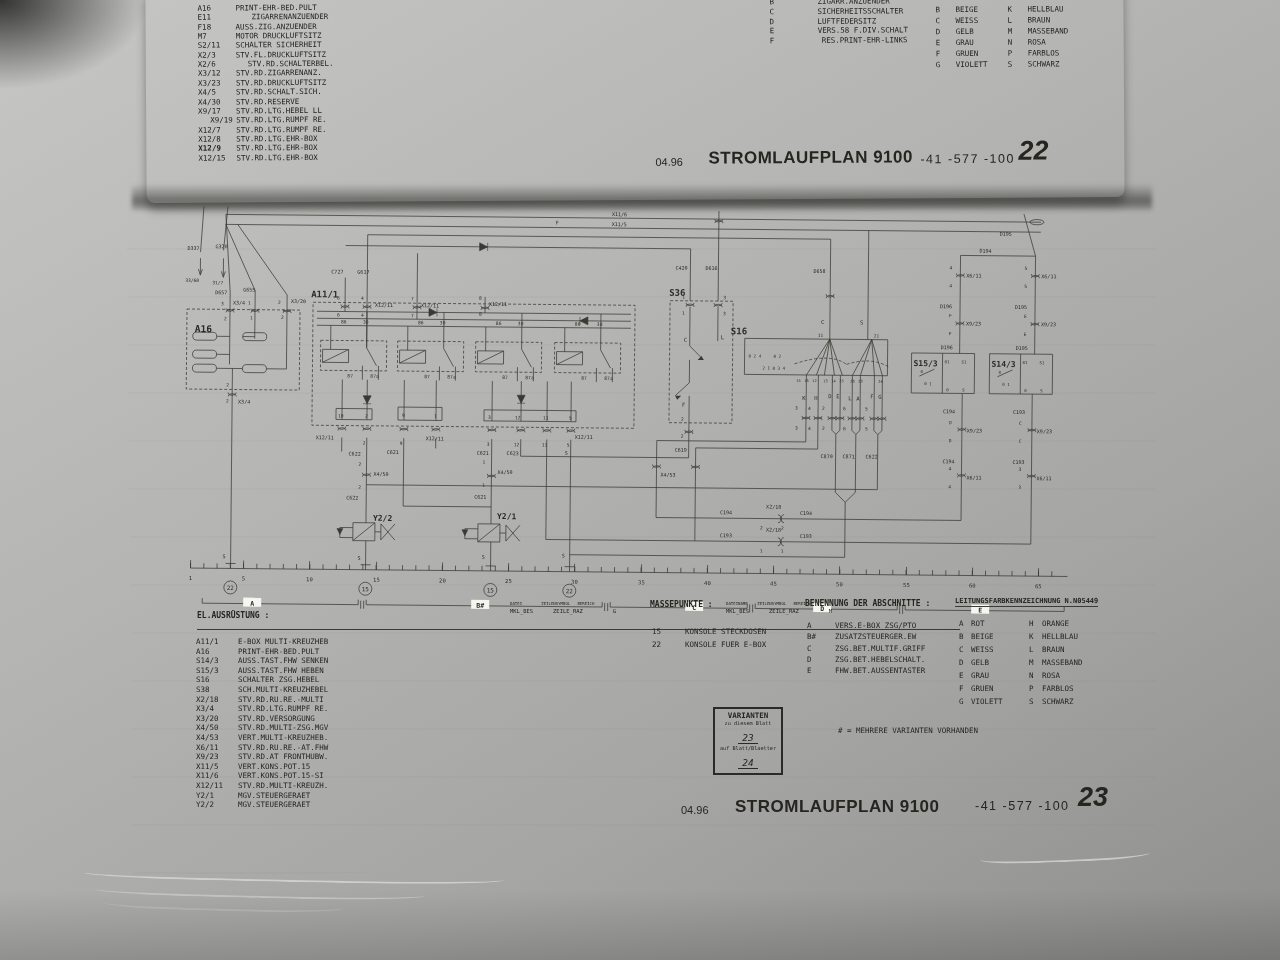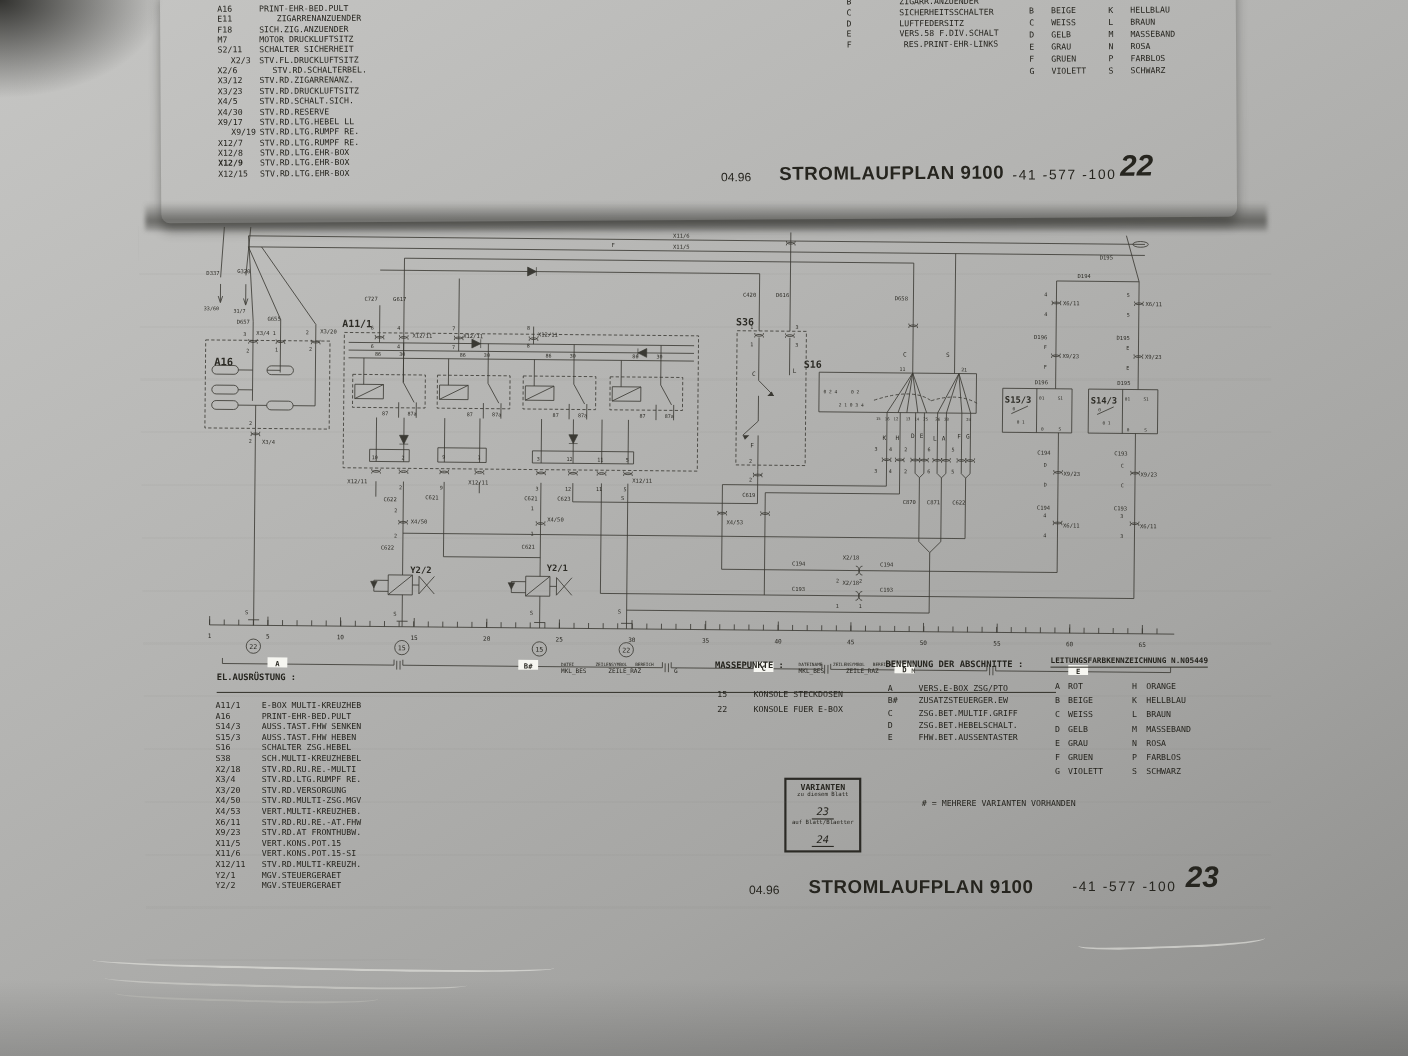--- a/index.html
+++ b/index.html
@@ -53,24 +53,24 @@
 </head>
 <body>
 
 <div class="scene">
   <div class="corner-dark"></div>
 
   <div class="page page22">
     <div class="list" id="eq22-list">
         <div class="lrow" style="top: 0px;"><span style="left: 0px;">A16</span><span style="left: 38px;">PRINT-EHR-BED.PULT</span></div>
         <div class="lrow" style="top: 9.35px;"><span style="left: 0px;">E11</span><span style="left: 54px;">ZIGARRENANZUENDER</span></div>
-        <div class="lrow" style="top: 18.7px;"><span style="left: 0px;">F18</span><span style="left: 38px;">SICH.ZIG.ANZUENDER</span></div>
+        <div class="lrow" style="top: 18.7px;"><span style="left: 0px;">F18</span><span style="left: 38px;">AUSS.ZIG.ANZUENDER</span></div>
         <div class="lrow" style="top: 28.05px;"><span style="left: 0px;">M7</span><span style="left: 38px;">MOTOR DRUCKLUFTSITZ</span></div>
         <div class="lrow" style="top: 37.4px;"><span style="left: 0px;">S2/11</span><span style="left: 38px;">SCHALTER SICHERHEIT</span></div>
-        <div class="lrow" style="top: 46.75px;"><span style="left: 12px;">X2/3</span><span style="left: 38px;">STV.FL.DRUCKLUFTSITZ</span></div>
+        <div class="lrow" style="top: 46.75px;"><span style="left: 0px;">X2/3</span><span style="left: 38px;">STV.FL.DRUCKLUFTSITZ</span></div>
         <div class="lrow" style="top: 56.1px;"><span style="left: 0px;">X2/6</span><span style="left: 50px;">STV.RD.SCHALTERBEL.</span></div>
         <div class="lrow" style="top: 65.45px;"><span style="left: 0px;">X3/12</span><span style="left: 38px;">STV.RD.ZIGARRENANZ.</span></div>
         <div class="lrow" style="top: 74.8px;"><span style="left: 0px;">X3/23</span><span style="left: 38px;">STV.RD.DRUCKLUFTSITZ</span></div>
         <div class="lrow" style="top: 84.15px;"><span style="left: 0px;">X4/5</span><span style="left: 38px;">STV.RD.SCHALT.SICH.</span></div>
         <div class="lrow" style="top: 93.5px;"><span style="left: 0px;">X4/30</span><span style="left: 38px;">STV.RD.RESERVE</span></div>
         <div class="lrow" style="top: 102.85px;"><span style="left: 0px;">X9/17</span><span style="left: 38px;">STV.RD.LTG.HEBEL LL</span></div>
         <div class="lrow" style="top: 112.2px;"><span style="left: 12px;">X9/19</span><span style="left: 38px;">STV.RD.LTG.RUMPF RE.</span></div>
         <div class="lrow" style="top: 121.55px;"><span style="left: 0px;">X12/7</span><span style="left: 38px;">STV.RD.LTG.RUMPF RE.</span></div>
         <div class="lrow" style="top: 130.9px;"><span style="left: 0px;">X12/8</span><span style="left: 38px;">STV.RD.LTG.EHR-BOX</span></div>
         <div class="lrow" style="top: 140.25px;"><span style="left: 0px; font-weight: bold;">X12/9</span><span style="left: 38px;">STV.RD.LTG.EHR-BOX</span></div>

